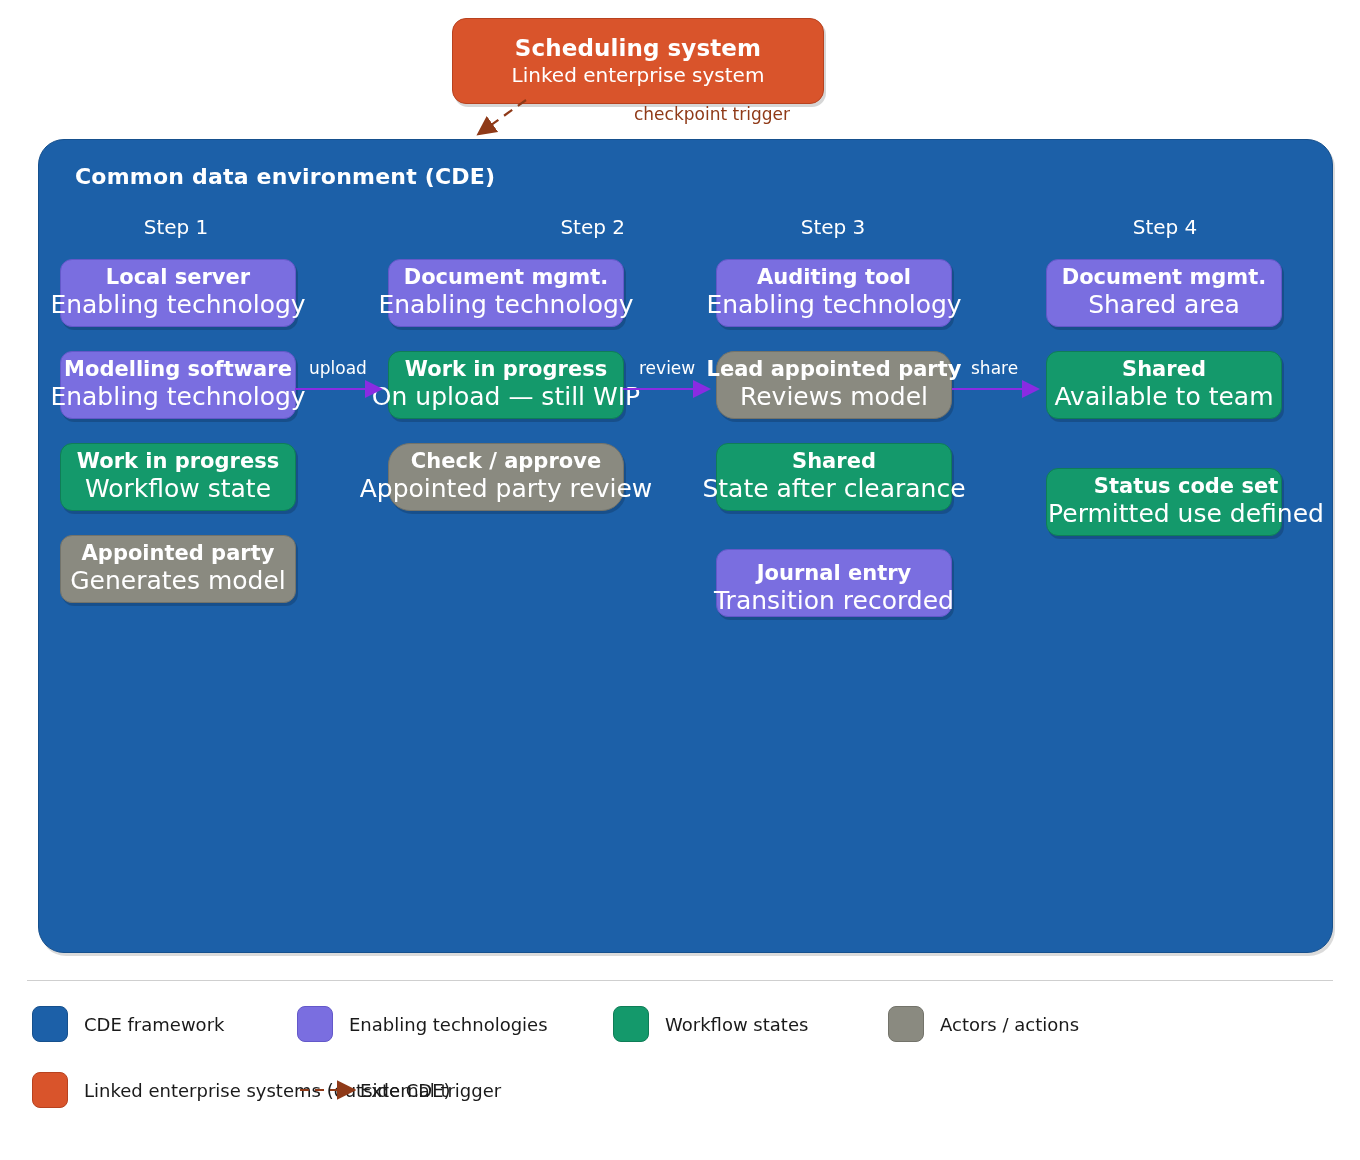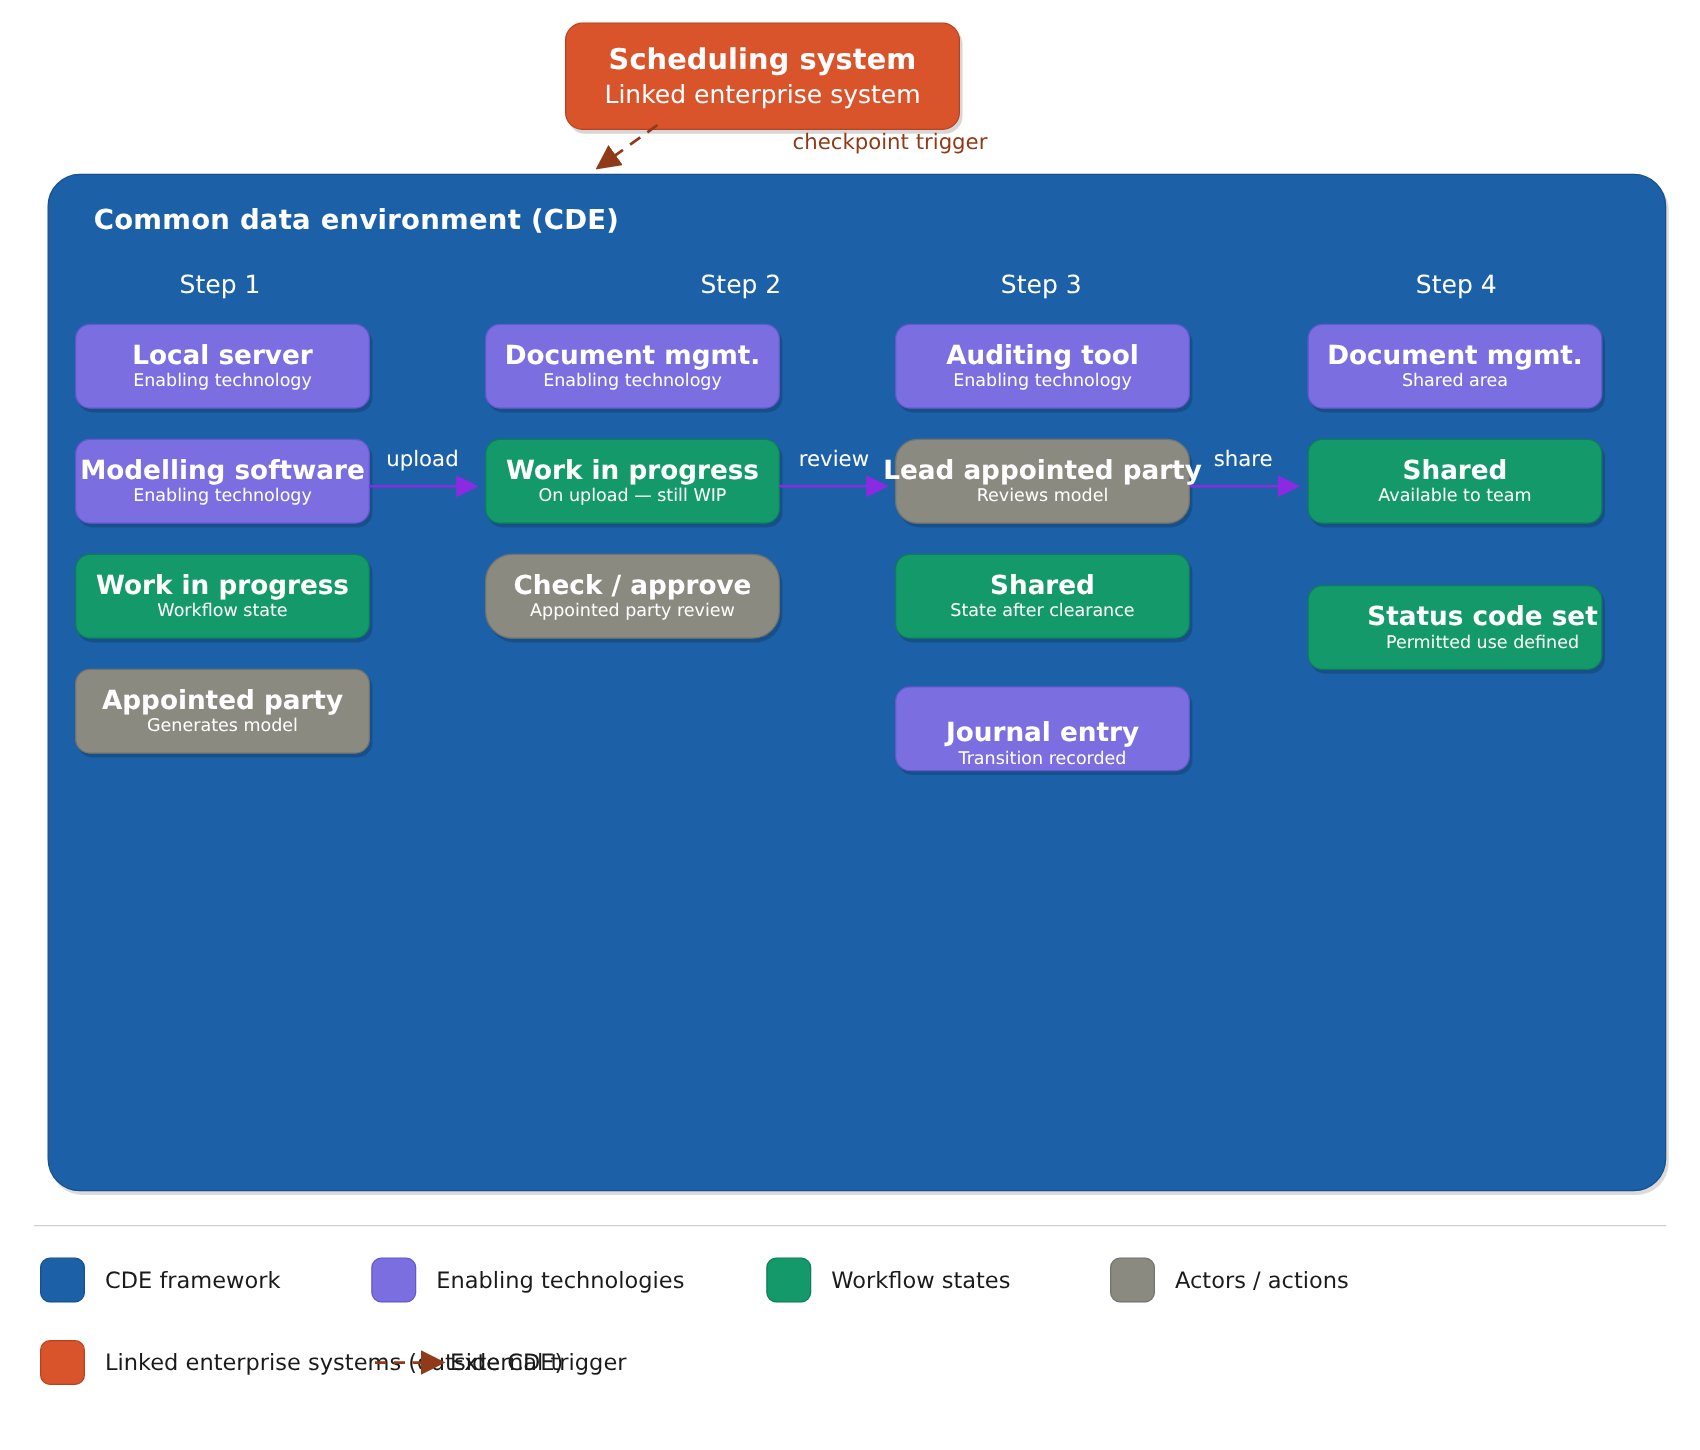--- a/index.html
+++ b/index.html
@@ -13,21 +13,21 @@
     position: relative;
     font-family: "DejaVu Sans", "Liberation Sans", sans-serif;
     overflow: hidden;
   }
 
   
   .ext-node {
     position: absolute;
     left: 452px;
     top: 18px;
-    width: 316px;
+    width: 372px;
     height: 86px;
     background: #d9542b;
     border: 1.6px solid #b8421f;
     border-radius: 14px;
     box-sizing: border-box;
     display: flex;
     flex-direction: column;
     align-items: center;
     justify-content: center;
     color: #ffffff;
@@ -111,21 +111,21 @@
     box-shadow: 2px 3px 0 rgba(0,0,0,0.17);
     overflow: visible;
   }
   .node .nt {
     font-size: 21px;
     font-weight: bold;
     line-height: 1.1;
     white-space: nowrap;
   }
   .node .ns {
-    font-size: 14px;
+    font-size: 25px;
     font-weight: normal;
     line-height: 1.2;
     margin-top: 1px;
     white-space: nowrap;
   }
   .n-tech  { background:#7a6ee0; border:1.6px solid #6358c9; }
   .n-state { background:#14996b; border:1.6px solid #0f7d57; }
   .n-actor { background:#8a8a80; border:1.6px solid #73736a; }
 
   

